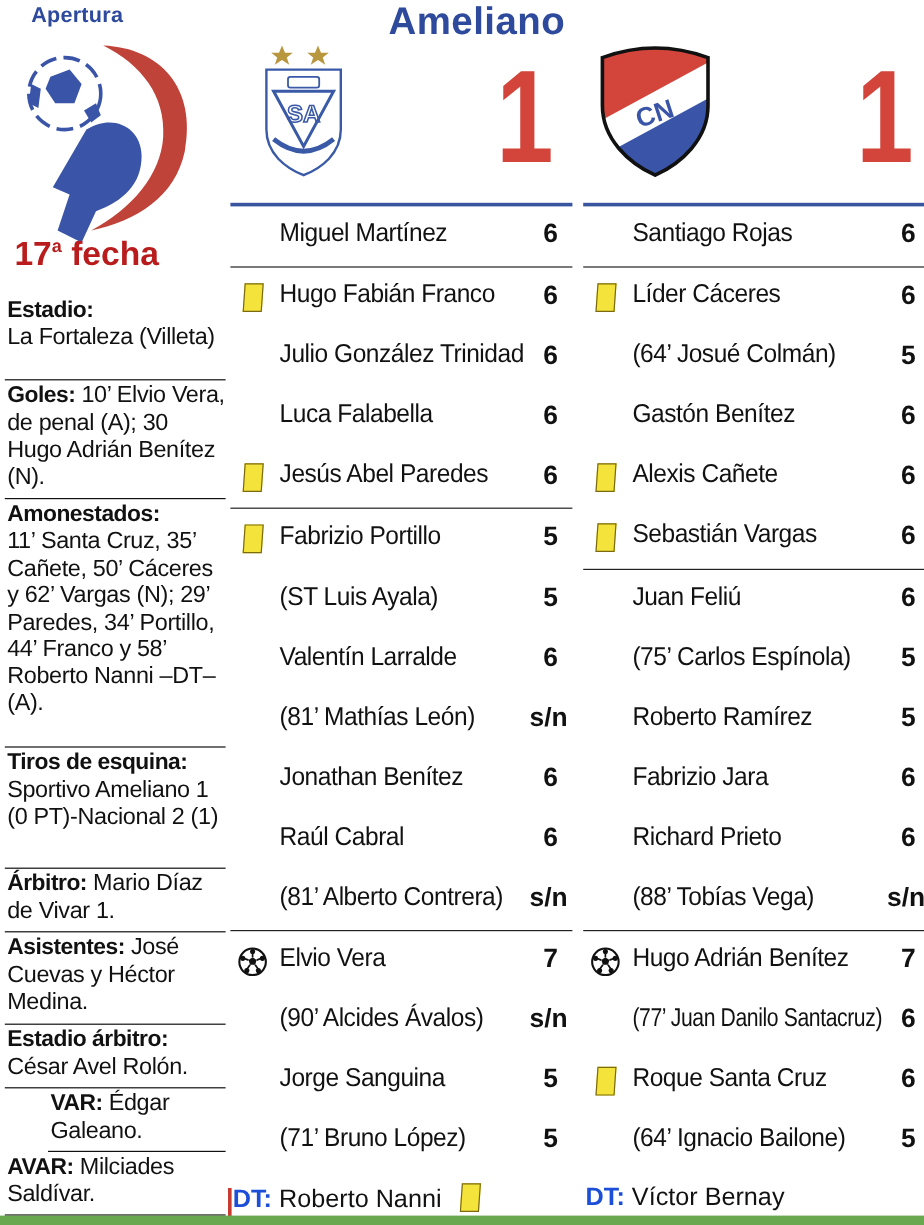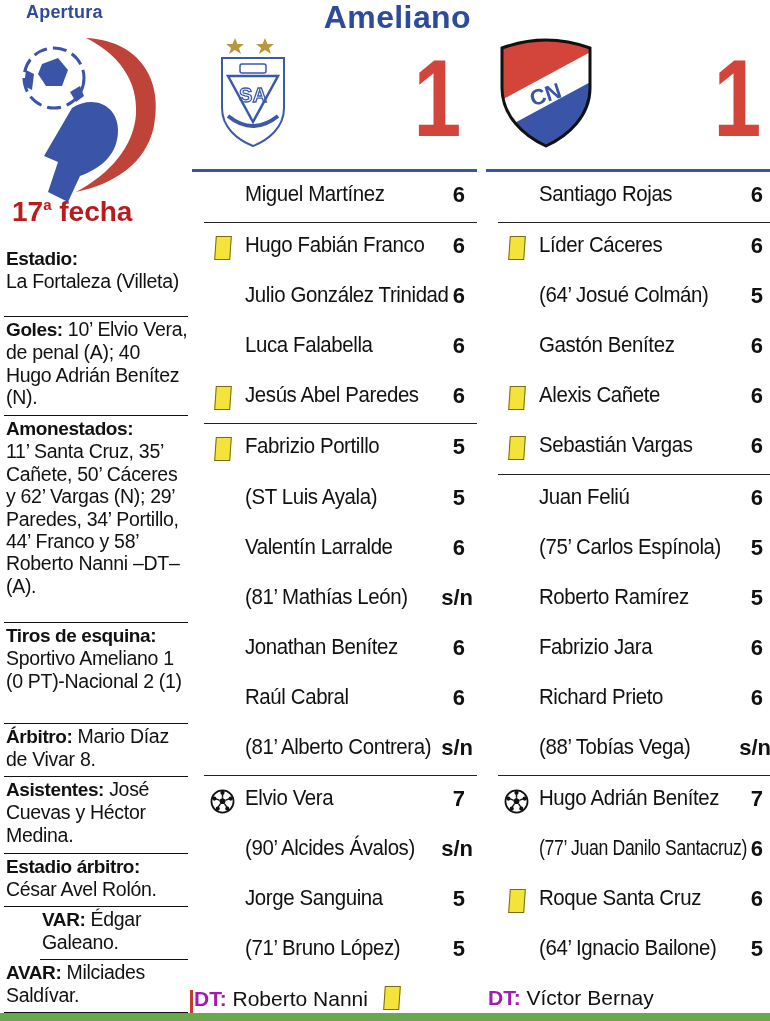--- a/index.html
+++ b/index.html
@@ -28,36 +28,36 @@
   .team.away .team-name { right: 2px; }
   .score { position: absolute; top: 48px; font-size: 110px; font-weight: bold; color: #d3443b;
            line-height: 100px; transform: scaleX(0.78); transform-origin: right top; }
   .team.home .score { right: 16px; }
   .team.away .score { right: 10px; }
   .crest { position: absolute; top: 36px; }
   .team.home .crest { left: 26px; }
   .team.away .crest { left: 12px; }
   .blue-line { position: absolute; left: 0; right: 0; top: 169px; height: 3px; background: #3a55a0; }
 
-  .rows { position: absolute; left: 12px; right: 0; top: 172px; text-decoration: underline; }
+  .rows { position: absolute; left: 0; right: 0; top: 172px; text-decoration: underline; }
   .row { position: relative; height: 50.1px; }
   .row.sep { border-top: 1.6px solid #222; }
   .row .card { position: absolute; left: 11px; top: 13px; width: 14px; height: 22px;
                background: #f3e33b; border: 1px solid #7b6a10; transform: skewX(-4deg); }
   .row .ball { position: absolute; left: 6px; top: 13px; width: 25px; height: 25px; }
   .row .name { position: absolute; left: 41px; top: 10px; font-size: 21.5px; letter-spacing: -0.4px;
                white-space: nowrap; transform: scaleX(0.95); transform-origin: left center; }
   .row .name.narrow { transform: scaleX(0.82); }
   .row .rating { position: absolute; right: 12px; top: 10px; font-size: 22px; font-weight: bold; }
   .team.away .row .rating { right: 8px; }
   .row .rating.sn { right: 4px; }
   .team.away .row .rating.sn { right: 0px; }
 
   .dt { position: absolute; left: 2px; top: 986px; font-size: 21px; white-space: nowrap; }
-  .dt .dt-label { color: #a21caf; font-weight: bold; }
+  .dt .dt-label { color: #1d4ed8; font-weight: bold; }
   .dt .dt-card { display: inline-block; width: 14px; height: 22px; background: #f3e33b;
                  border: 1px solid #7b6a10; vertical-align: -4px; margin-left: 10px; transform: skewX(-4deg); }
 
   .green-bar { position: absolute; left: 0; right: 0; bottom: 0; height: 8px; background: #6aa84f; }
   .red-edge { position: absolute; left: 190px; top: 990px; width: 3px; height: 24px; background: #c93a31; }
 </style>
 </head>
 <body>
 
 <div class="left">
@@ -80,33 +80,33 @@
     <span>fecha</span>
   </div>
 
   <div class="info">
     <div class="info-block" style="height:66px;">
       <b>Estadio:</b><br>
       <span>La Fortaleza (Villeta)</span>
     </div>
     <div class="info-block" style="height:94px;">
       <b>Goles:</b>
-      <span>10’ Elvio Vera, de penal (A); 40 Hugo Adrián Benítez (N).</span>
+      <span>10’ Elvio Vera, de penal (A); 30 Hugo Adrián Benítez (N).</span>
     </div>
     <div class="info-block" style="height:202px;">
       <b>Amonestados:</b><br>
       <span>11’ Santa Cruz, 35’ Cañete, 50’ Cáceres y 62’ Vargas (N); 29’ Paredes, 34’ Portillo, 44’ Franco y 58’ Roberto Nanni –DT– (A).</span>
     </div>
     <div class="info-block" style="height:96px;">
       <b>Tiros de esquina:</b><br>
       <span>Sportivo Ameliano 1 (0 PT)-Nacional 2 (1)</span>
     </div>
     <div class="info-block" style="height:48px;">
       <b>Árbitro:</b>
-      <span>Mario Díaz de Vivar 8.</span>
+      <span>Mario Díaz de Vivar 1.</span>
     </div>
     <div class="info-block" style="height:72px;">
       <b>Asistentes:</b>
       <span>José Cuevas y Héctor Medina.</span>
     </div>
     <div class="info-block" style="height:48px;">
       <b>Estadio árbitro:</b><br>
       <span>César Avel Rolón.</span>
     </div>
     <div class="info-block" style="height:48px;margin-left:36px;">

